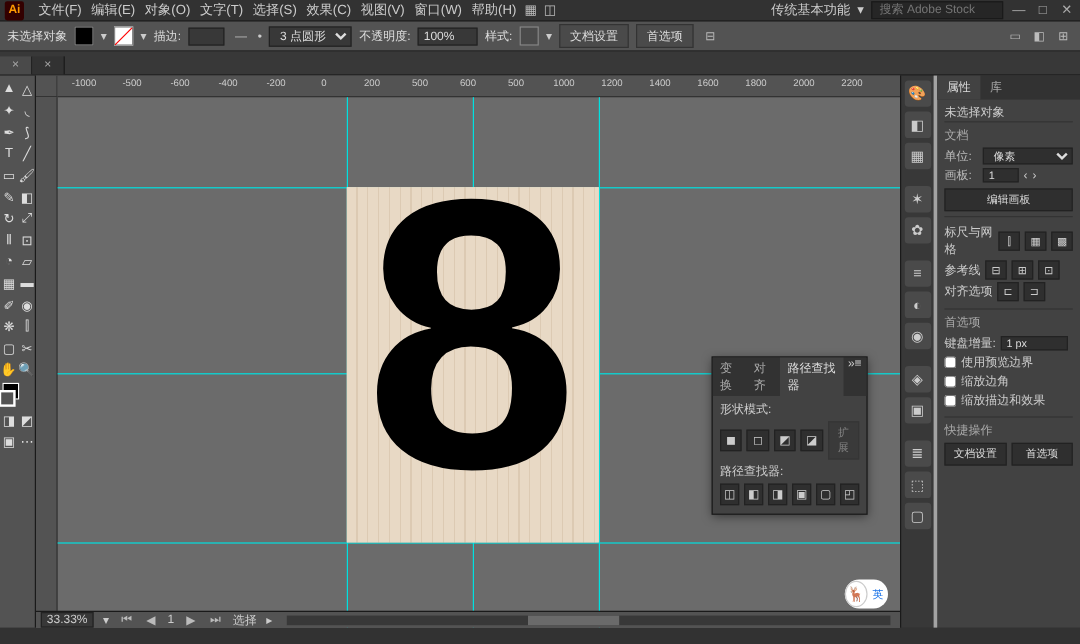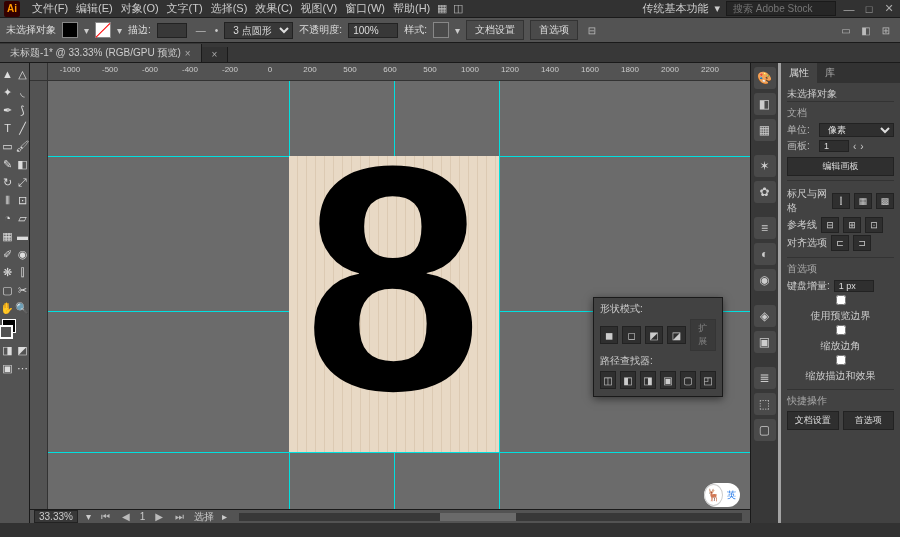--- a/index.html
+++ b/index.html
@@ -71,21 +71,21 @@
 .panel-body { padding: 4px 6px; }
 .panel-section { border-top: 1px solid #333; padding: 4px 0; }
 .panel-section h4 { font-size: 10px; font-weight: normal; color: #aaa; margin-bottom: 3px; }
 .panel-row { display: flex; align-items: center; gap: 4px; margin: 2px 0; }
 .panel-row .lbl { width: 28px; color: #bbb; }
 .minisel { background: #2f2f2f; border: 1px solid #222; color: #ddd; padding: 0 4px; font-size: 9px; flex: 1; }
 .mini-input { background: #2f2f2f; border: 1px solid #222; color: #ddd; padding: 0 4px; font-size: 9px; width: 30px; }
 .mini-btn { background: #2f2f2f; border: 1px solid #222; color: #ddd; padding: 2px 4px; font-size: 9px; cursor: pointer; text-align: center; }
 .icon-row { display: flex; gap: 4px; justify-content: flex-end; }
 .iconbtn { width: 18px; height: 16px; background: #2f2f2f; border: 1px solid #222; display: flex; align-items: center; justify-content: center; font-size: 9px; cursor: pointer; }
-.chk { display: flex; align-items: center; gap: 4px; margin: 2px 0; flex-direction: column; }
+.chk { display: flex; align-items: center; gap: 4px; margin: 2px 0; }
 .chk input { width: 10px; height: 10px; }
 
 
 .float-panel { position: absolute; background: #424242; border: 1px solid #1a1a1a; box-shadow: 0 2px 8px rgba(0,0,0,0.5); font-size: 10px; }
 .float-panel .fp-tabs { display: flex; background: #323232; }
 .float-panel .fp-tab { padding: 2px 6px; cursor: pointer; color: #aaa; }
 .float-panel .fp-tab.active { background: #424242; color: #ddd; }
 .float-panel .fp-body { padding: 4px 6px; }
 .float-panel .fp-row { display: flex; gap: 4px; align-items: center; margin: 3px 0; }
 .pf-icon { width: 20px; height: 18px; background: #2f2f2f; border: 1px solid #222; display: flex; align-items: center; justify-content: center; cursor: pointer; color: #ccc; }
@@ -149,21 +149,20 @@
   <span class="icon-sq">⊟</span>
   <div style="margin-left:auto; display:flex; gap:4px;">
     <span class="icon-sq">▭</span>
     <span class="icon-sq">◧</span>
     <span class="icon-sq">⊞</span>
   </div>
 </div>
 
 <div class="tabbar">
   <div class="tab active">
-    <span>未标题-1* @ 33.33% (RGB/GPU 预览)</span>
     <span class="close">×</span>
   </div>
   <div class="tab">
     <span class="close">×</span>
   </div>
 </div>
 
 <div class="main">
 
   <div class="toolbar">
@@ -309,21 +308,21 @@
           <div class="icon-row">
             <div class="iconbtn">⊏</div>
             <div class="iconbtn">⊐</div>
           </div>
         </div>
       </div>
       <div class="panel-section">
         <h4>首选项</h4>
         <div class="panel-row">
           <span>键盘增量:</span>
-          <input class="mini-input" style="width: 40px;" value="1 px">
+          <input class="mini-input" style="width: 56px;" value="1 px">
         </div>
         <label class="chk">
             <input type="checkbox" style="">
             <span>使用预览边界</span>
           </label>
         <label class="chk">
             <input type="checkbox" style="">
             <span>缩放边角</span>
           </label>
         <label class="chk">
@@ -335,20 +334,26 @@
         <h4>快捷操作</h4>
         <div class="panel-row">
           <div class="mini-btn" style="flex:1">文档设置</div>
           <div class="mini-btn" style="flex:1">首选项</div>
         </div>
       </div>
     </div>
   </div>
 
   <div class="float-panel" style="left:593px; top:234px; width:130px;">
+    <div class="fp-tabs">
+      <div class="fp-tab">变换</div>
+      <div class="fp-tab">对齐</div>
+      <div class="fp-tab active">路径查找器</div>
+      <span style="margin-left:auto; padding:0 4px; cursor:pointer">»≡</span>
+    </div>
     <div class="fp-body">
       <div>形状模式:</div>
       <div class="fp-row">
         <div class="pf-icon">◼</div>
         <div class="pf-icon">◻</div>
         <div class="pf-icon">◩</div>
         <div class="pf-icon">◪</div>
         <div class="mini-btn" style="opacity:0.4">扩展</div>
       </div>
       <div>路径查找器:</div>

